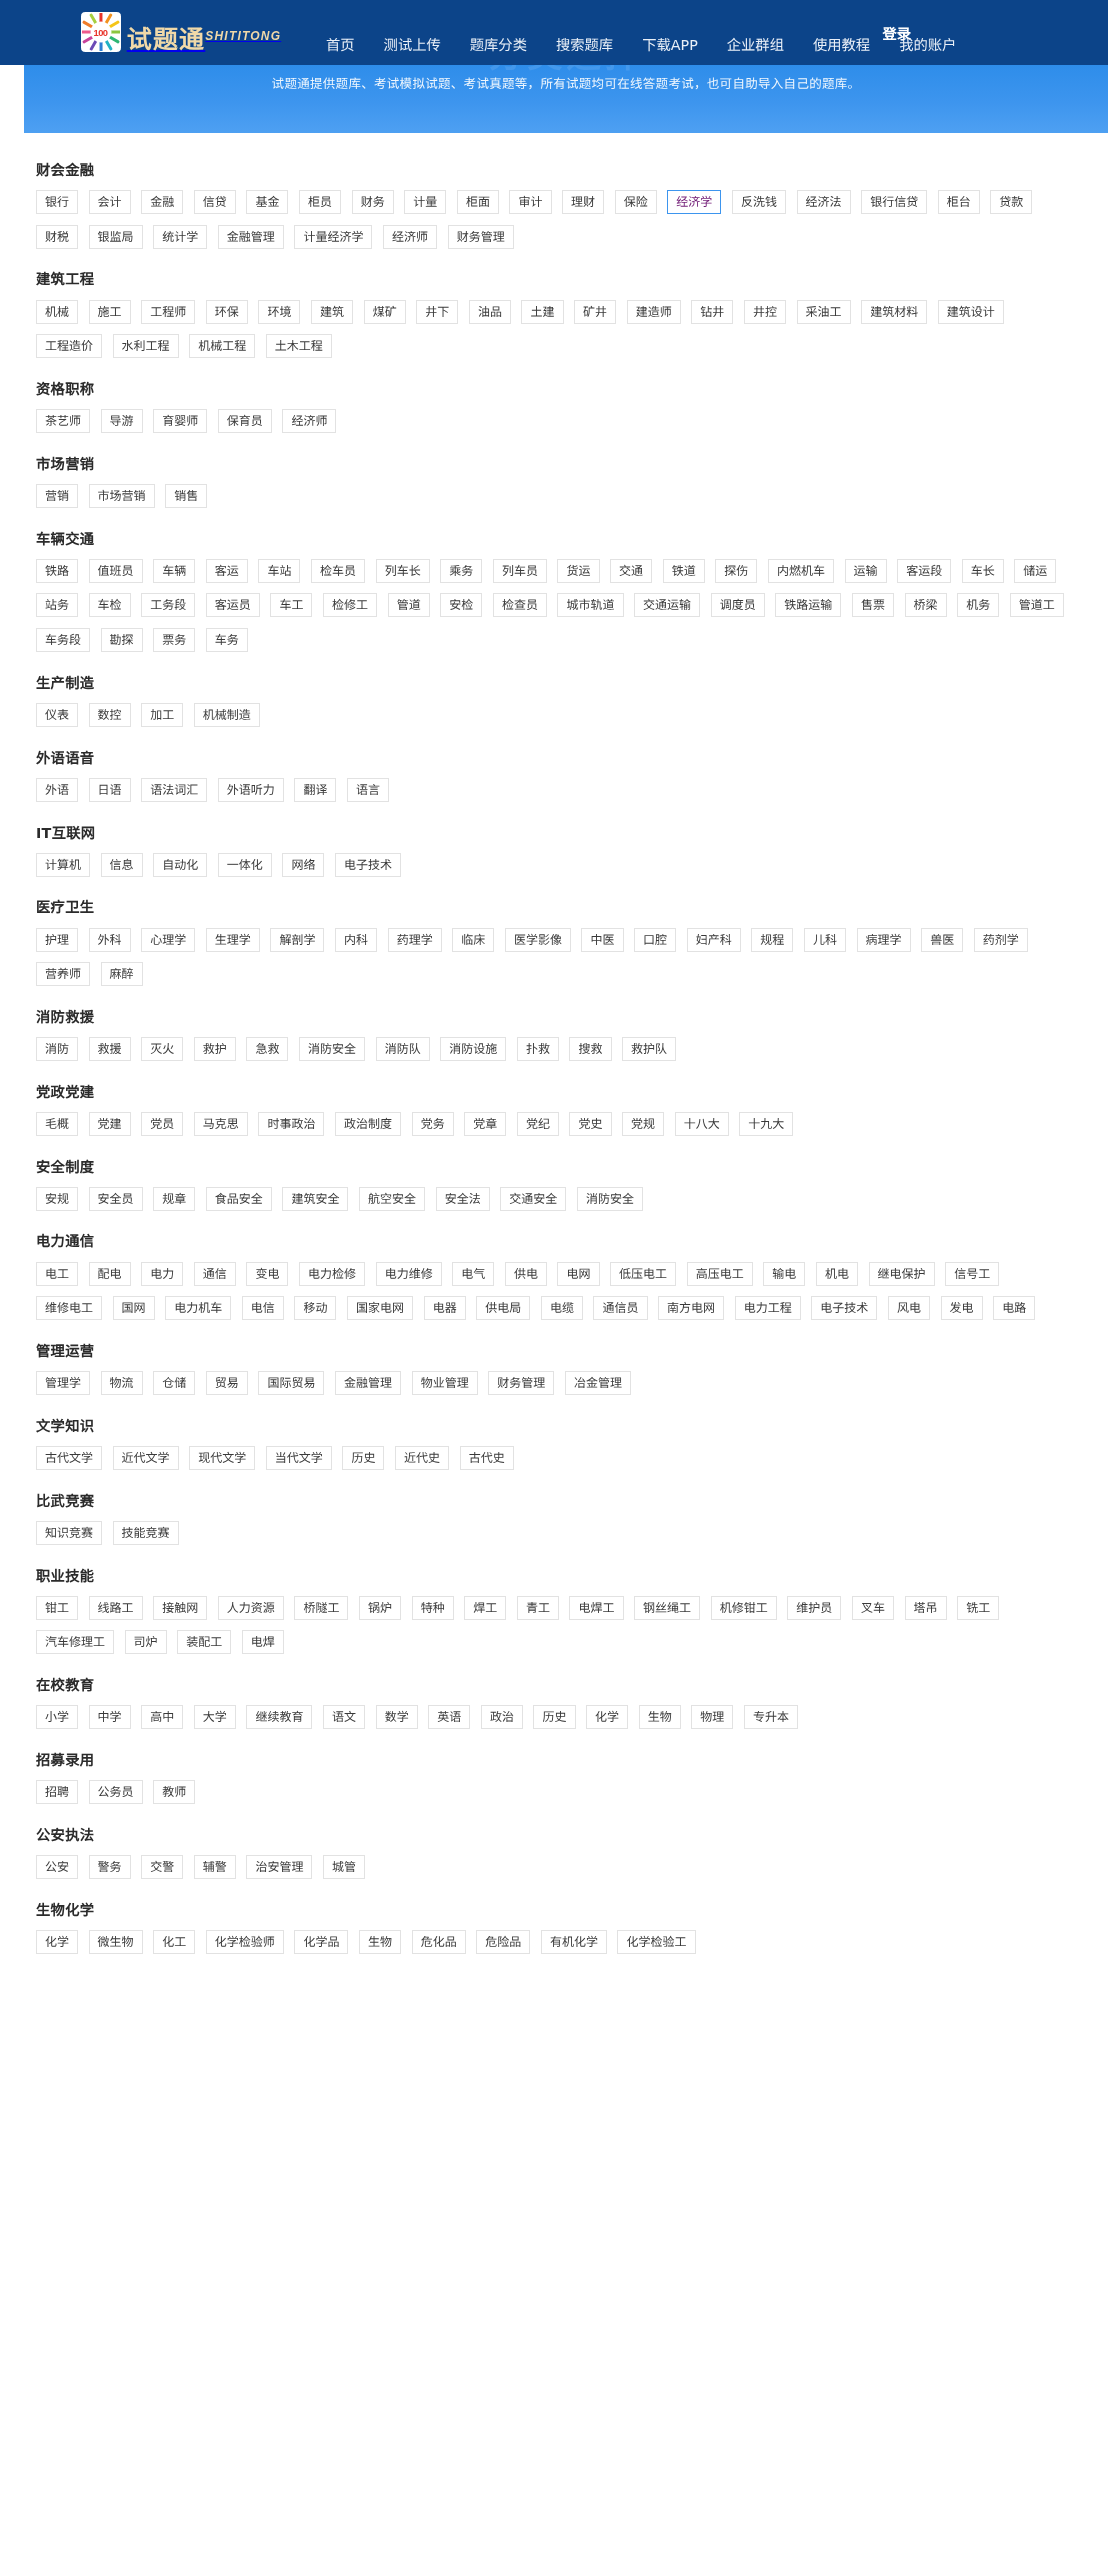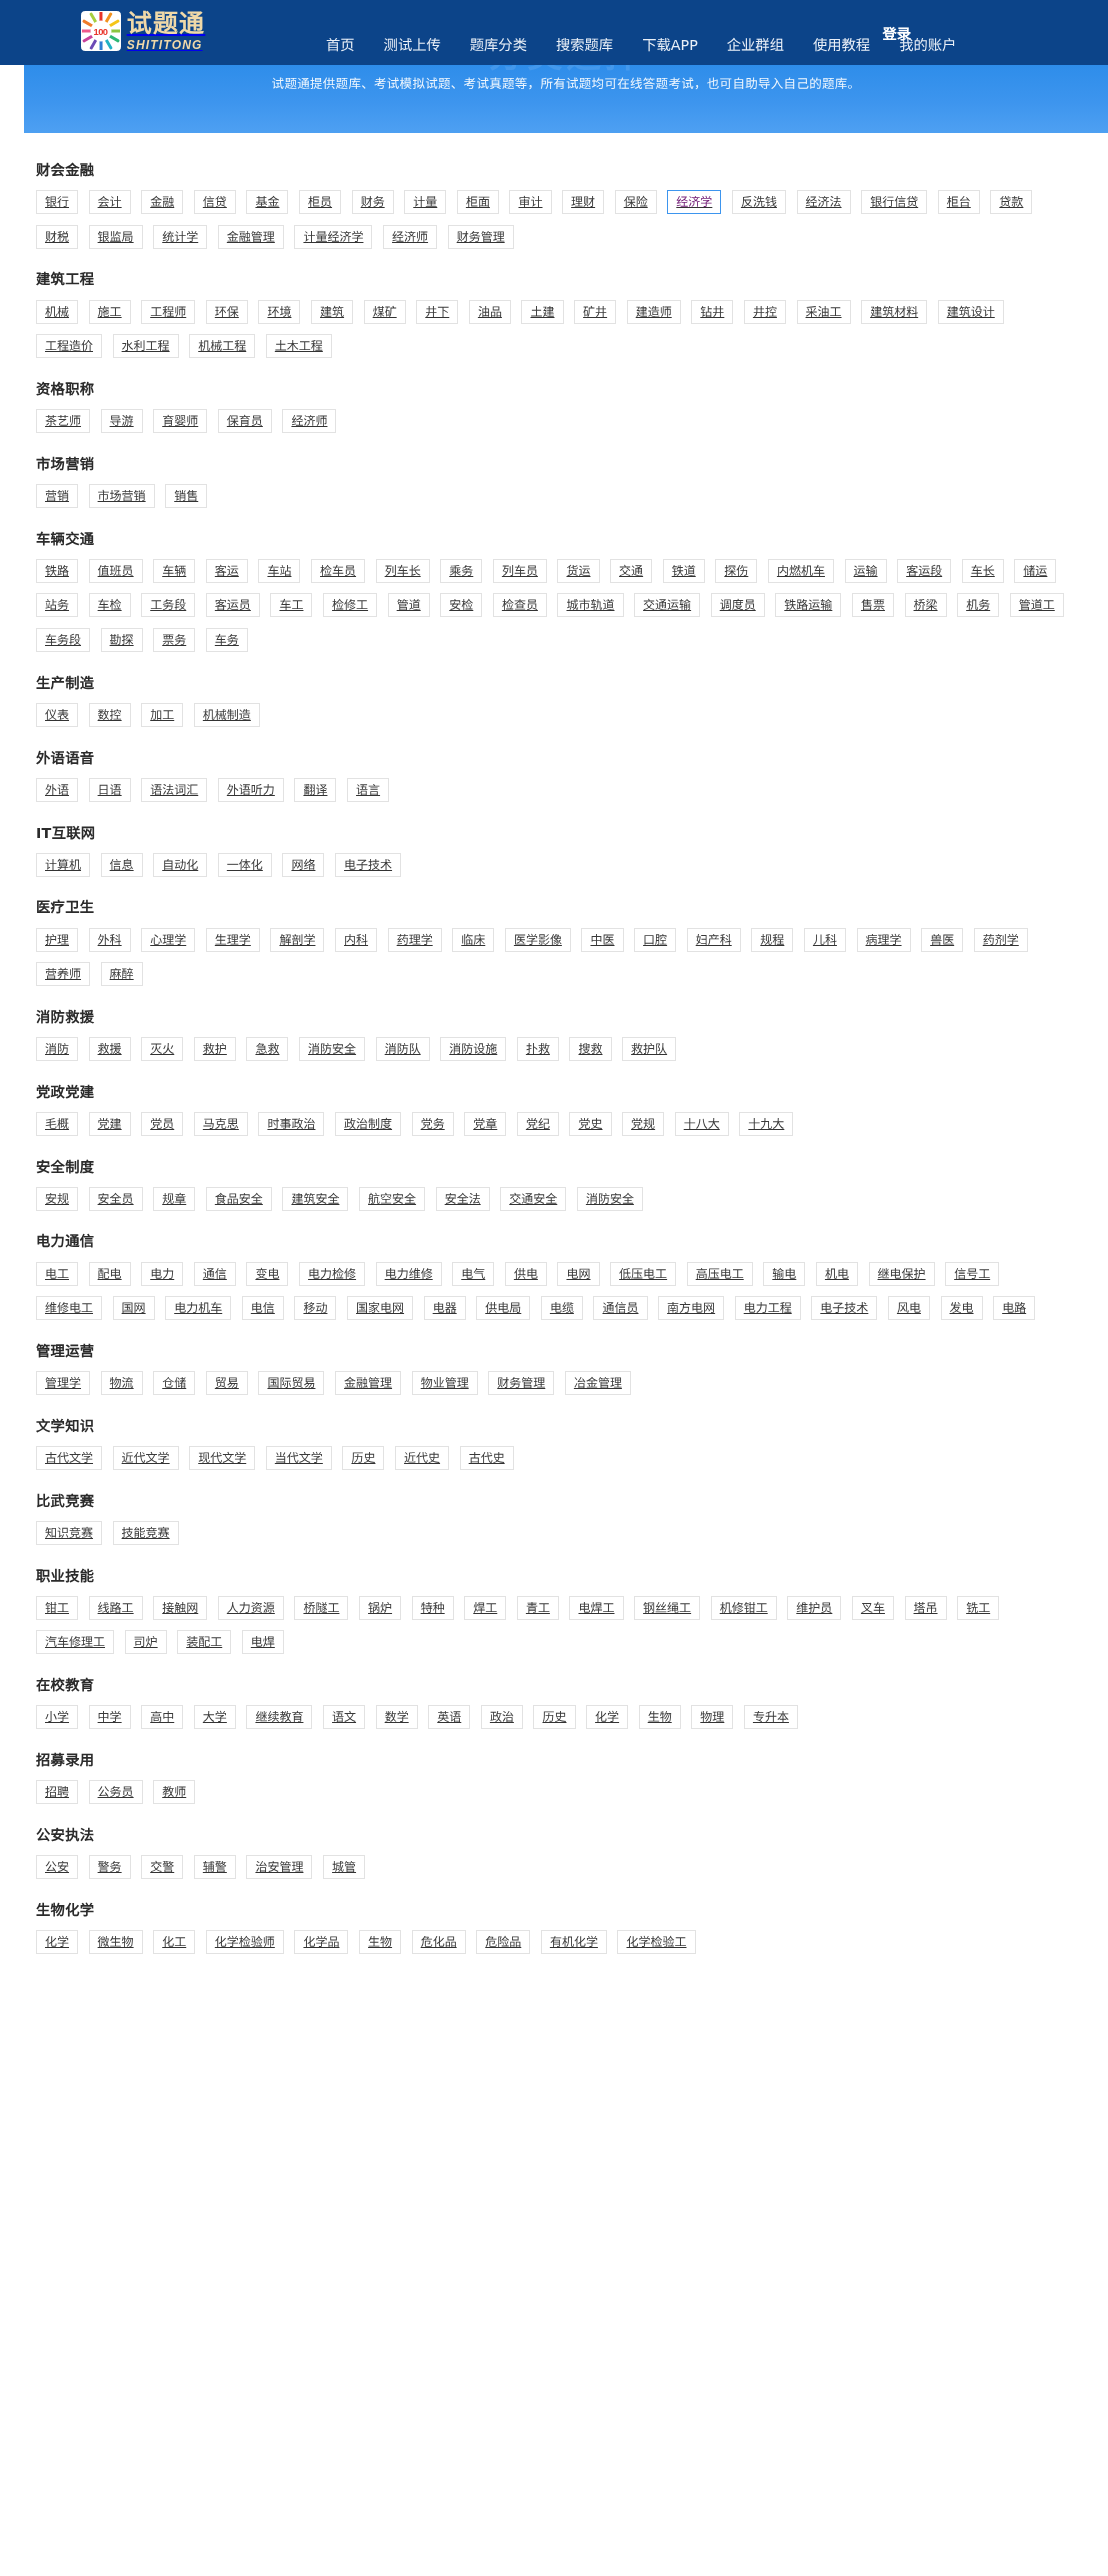--- a/index.html
+++ b/index.html
@@ -63,23 +63,23 @@
     display:flex;
     align-items:center;
     justify-content:center;
     font-weight:bold;
     font-size:9.4px;
     color:#e8342a;
     letter-spacing:-0.6px;
   }
   .brand-text {
     display:flex;
-    flex-direction:column;
     justify-content:center;
     line-height:1;
+    margin-top:16px;
   }
   .brand-cn {
     font-size:25px;
     letter-spacing:1.2px;
     color:#f0d9a8;
     font-weight:bold;
     font-family:"DejaVu Sans","Liberation Sans",sans-serif;
   }
   .brand-en {
     margin-top:3.1px;
@@ -163,21 +163,20 @@
     font-weight:bold;
     color:#2b2b2b;
     margin:0 0 11.2px 0;
     letter-spacing:0.3px;
     font-family:"DejaVu Sans","Liberation Sans",sans-serif;
   }
   .tag-row {
     display:flex;
     flex-wrap:wrap;
     gap:10.6px 10.6px;
-    text-decoration:underline;
   }
   .tag {
     display:inline-flex;
     align-items:center;
     justify-content:center;
     min-width:30px;
     height:24px;
     padding:0 8px;
     border:0.6px solid #e2e2e2;
     background:#ffffff;

